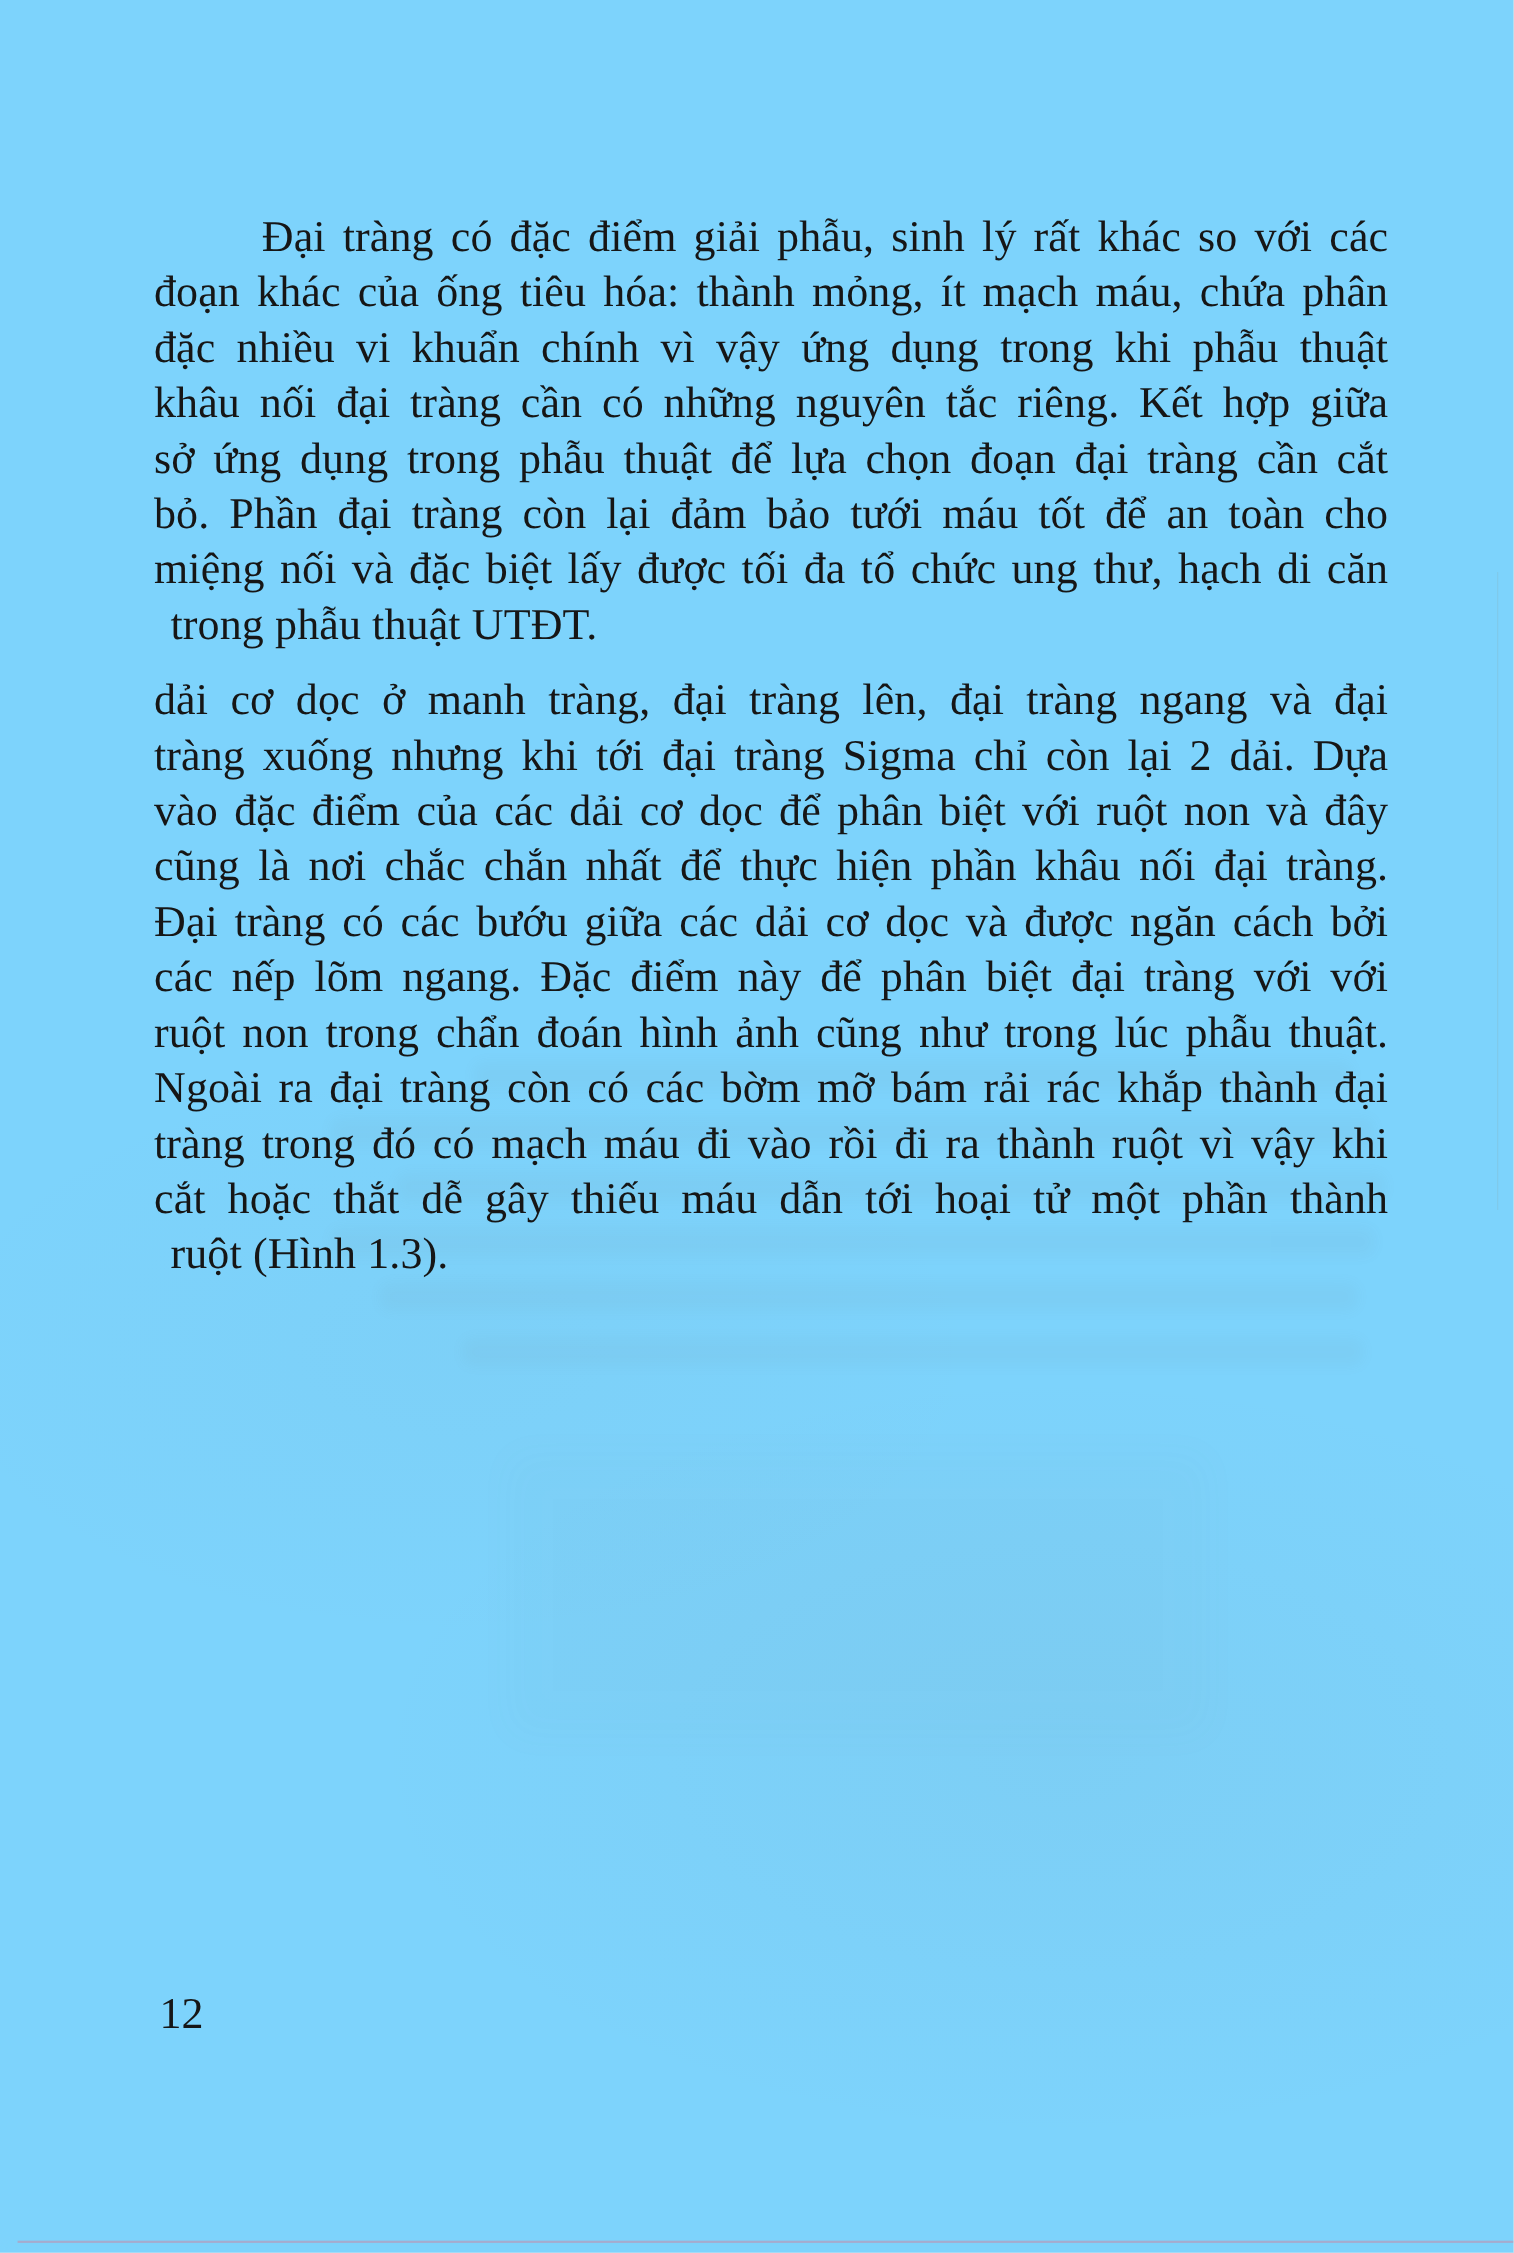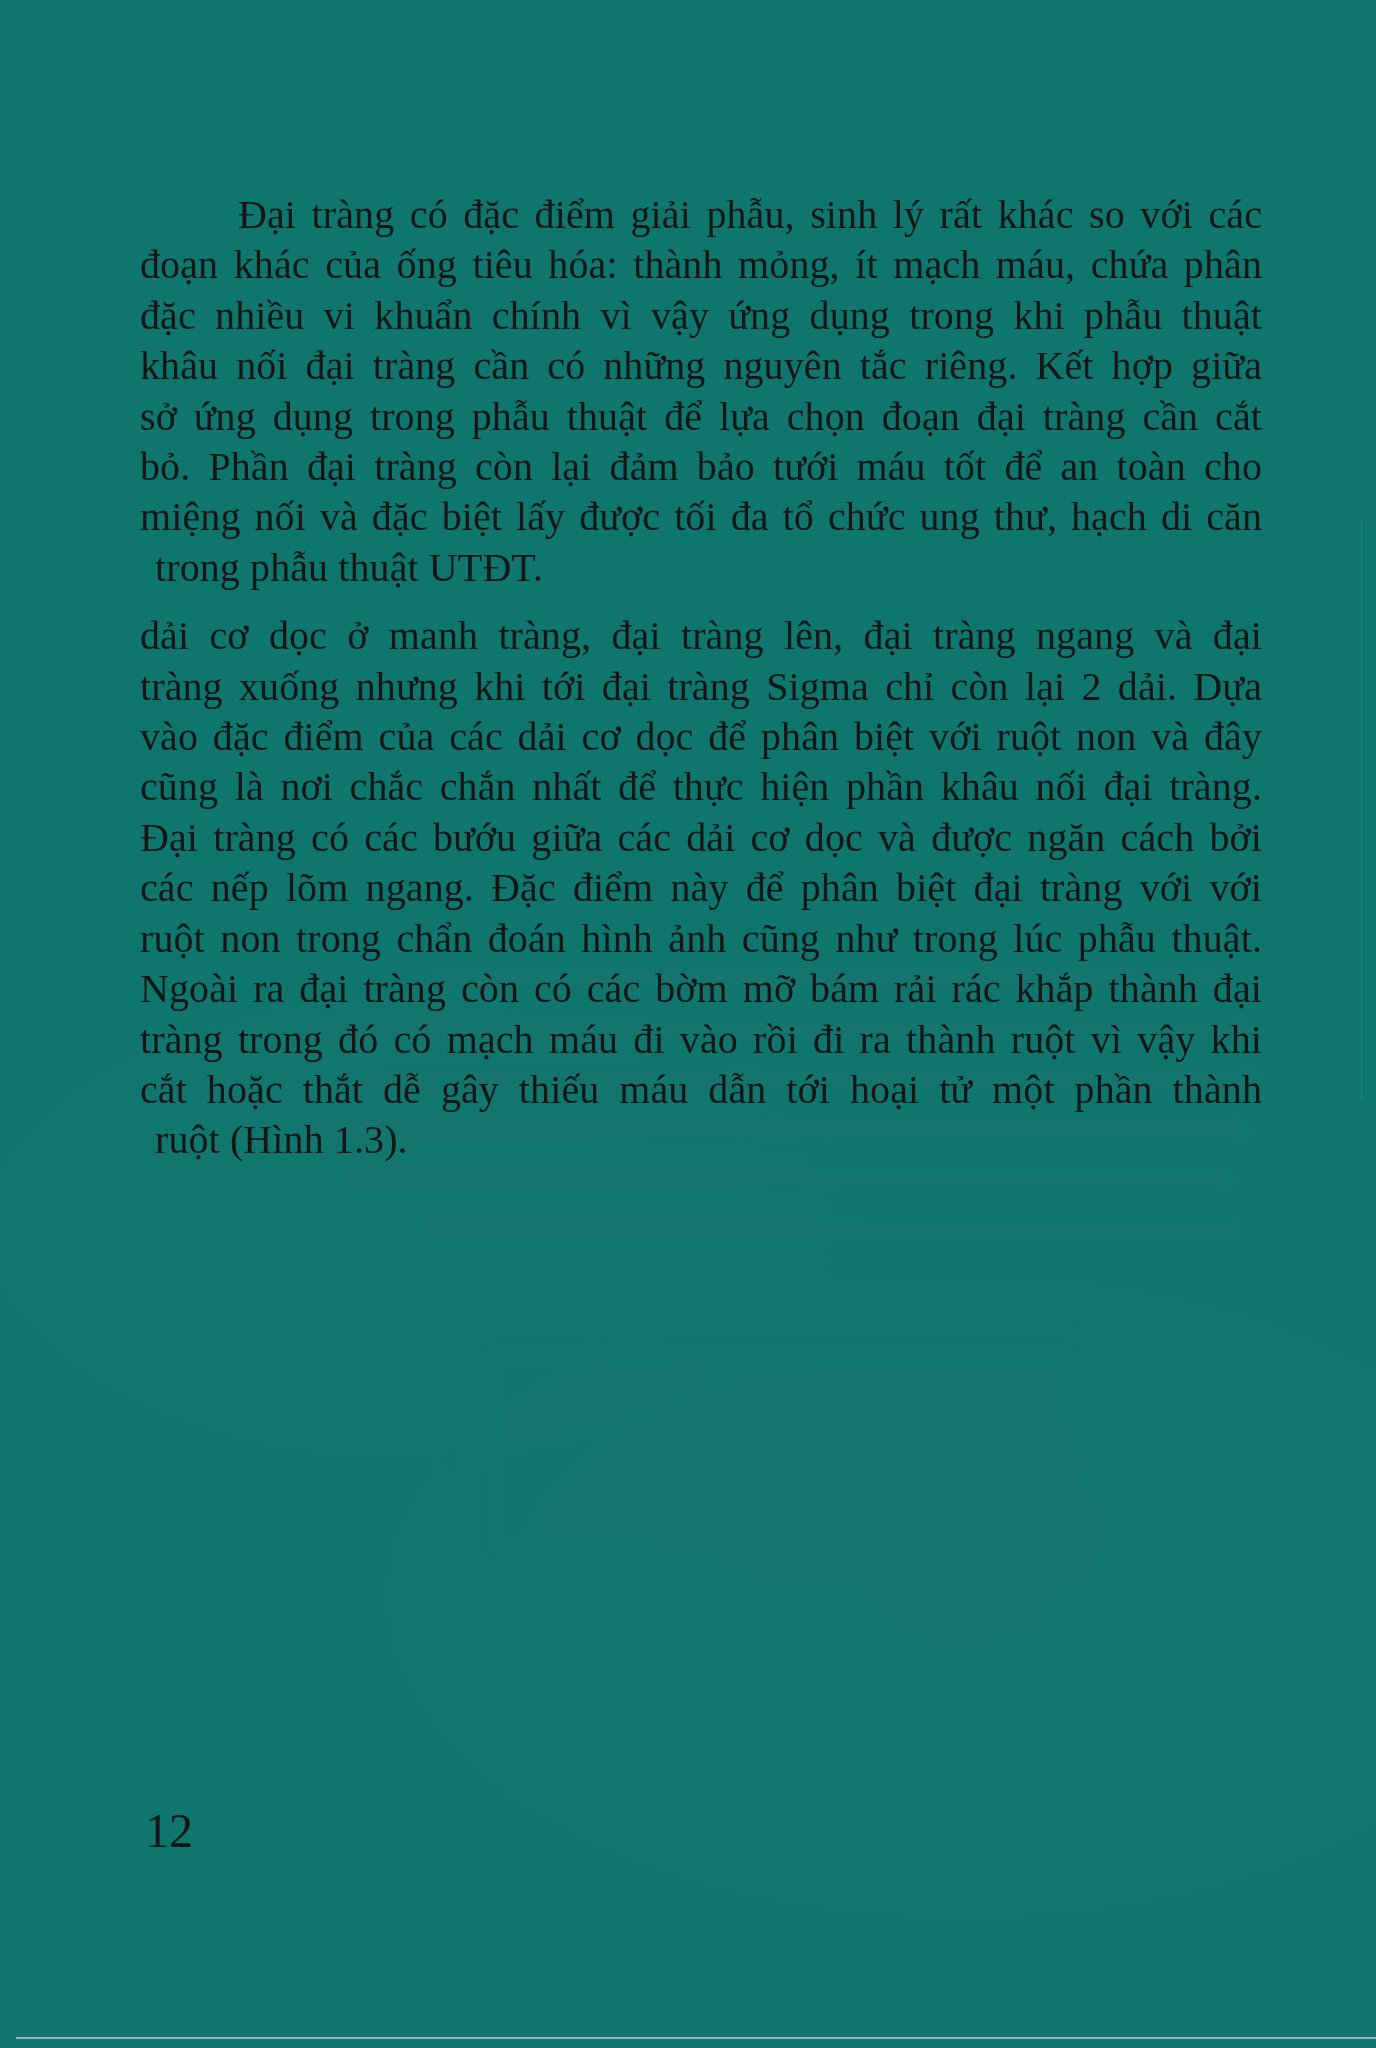--- a/index.html
+++ b/index.html
@@ -4,21 +4,21 @@
 <style>
   html, body {
     margin: 0;
     padding: 0;
     background: #e8e8e6;
   }
   .page {
     position: relative;
     width: 1376px;
     height: 2048px;
-    background: #0f766e;
+    background: #7dd3fc;
     overflow: hidden;
     font-family: "Liberation Serif", "DejaVu Serif", serif;
     color: #161616;
   }
   
   .page::before {
     content: "";
     position: absolute;
     inset: 0;
     background:
@@ -40,21 +40,21 @@
     text-align: justify;
     text-align-last: justify;
     letter-spacing: 0.1px;
   }
   .line.first { text-indent: 98px; }
   .line.last  { text-align-last: left; margin-left: 15px; }
   .page-number {
     position: absolute;
     left: 145px;
     top: 1806px;
-    font-size: 48px;
+    font-size: 40px;
     line-height: 50px;
     z-index: 2;
   }
   .bottom-rule {
     position: absolute;
     left: 16px;
     right: 0;
     top: 2037px;
     height: 2px;
     background: #a6abce;

